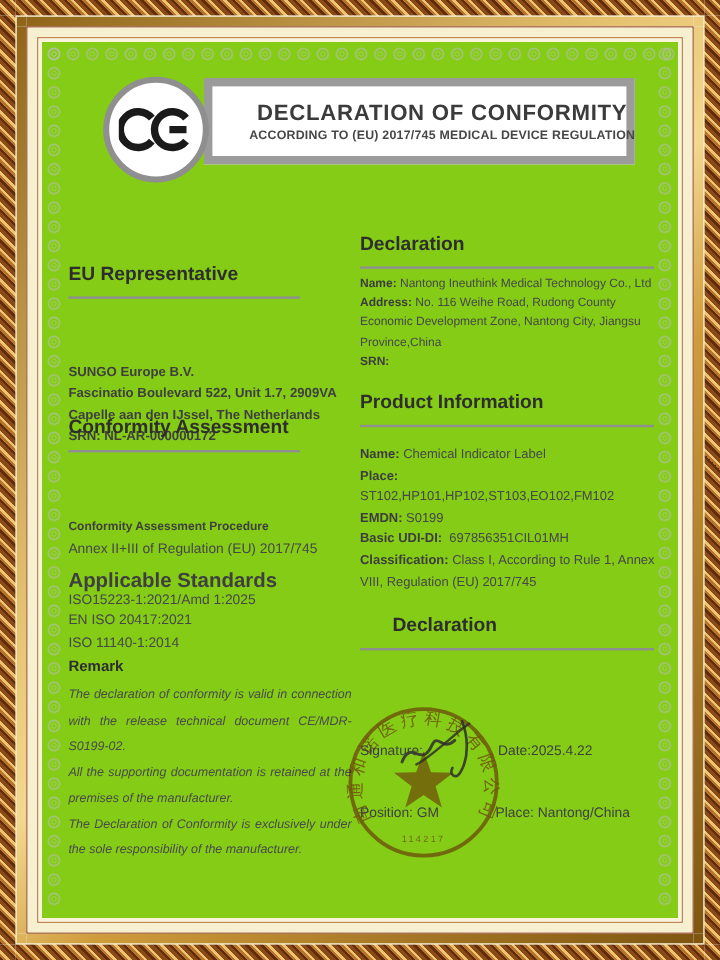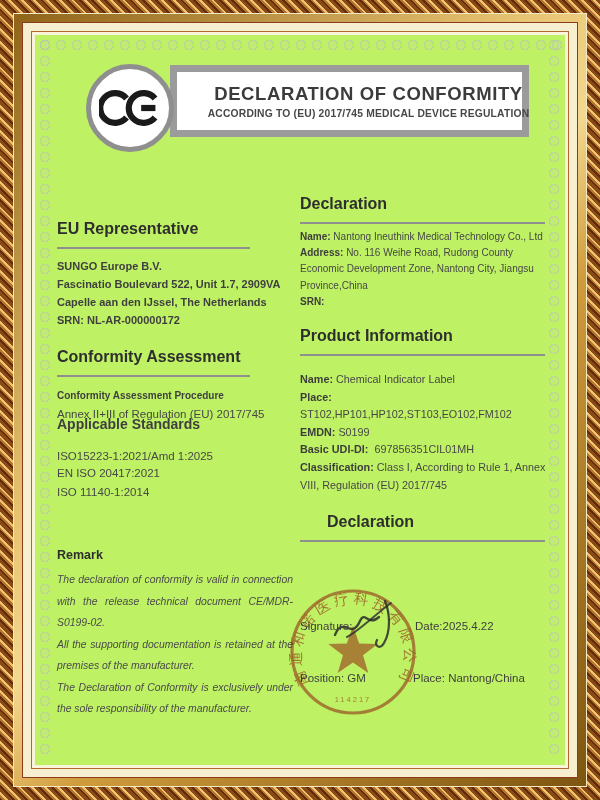--- a/index.html
+++ b/index.html
@@ -13,21 +13,21 @@
   .f-ornate{inset:0;border:13px solid #8a4a16;
     border-image:repeating-linear-gradient(45deg,#5f2c0e 0 2px,#b5742a 2px 4px,#eec472 4px 6px,#8a4a16 6px 9px) 13;}
   .f-line1{inset:13px;border:1px solid #f3e9c4;}
   .f-gold{inset:14px;border:8px solid #cf9c3c;
     border-image:linear-gradient(135deg,#8f6418,#e7c472 38%,#f4d88f 50%,#cf9c3c 62%,#7e5510) 8;}
   .f-line2{inset:22px;border:1px solid #8e3b1c;}
   .f-cream{inset:23px;border:8px solid #f6efd0;}
   .f-line3{inset:31px;border:1px solid #b06a2e;}
   .f-pale{inset:32px;border:3px solid #f9f3da;}
   
-  #paper{position:absolute;inset:35px;background:#bef264;overflow:hidden;}
+  #paper{position:absolute;inset:35px;background:#84cc16;overflow:hidden;}
   
   .lace{position:absolute;opacity:.55;
     background-image:
       radial-gradient(circle at 8px 8px, rgba(0,0,0,0) 3.5px,#bdbdbd 4px,#bdbdbd 5px,rgba(0,0,0,0) 5.5px),
       radial-gradient(circle at 8px 8px, rgba(0,0,0,0) 1.2px,#cdcdcd 1.7px,rgba(0,0,0,0) 2.4px);
     background-size:16px 16px;}
   .lace-left{left:2px;top:2px;width:17px;height:718px;}
   .lace-right{right:2px;top:2px;width:17px;height:718px;}
   .lace-top{left:2px;top:2px;height:17px;width:526px;}
   
@@ -35,21 +35,21 @@
     border:7px solid #9b9b9b;background:#fff;
     display:flex;flex-direction:column;justify-content:center;align-items:center;
     padding-left:38px;}
   #banner .t1{font-size:18.5px;font-weight:bold;color:#3b3b3b;letter-spacing:.6px;white-space:nowrap;}
   #banner .t2{font-size:10.3px;font-weight:bold;color:#474747;letter-spacing:.2px;margin-top:3px;white-space:nowrap;}
   #ce-badge{position:absolute;left:51px;top:29px;width:88px;height:88px;border-radius:50%;
     border:5px solid #8f8f8f;background:#fff;display:flex;align-items:center;justify-content:center;}
   
   .h2{position:absolute;font-size:16px;font-weight:bold;color:#2e2e2e;white-space:nowrap;}
   .rule{position:absolute;height:2px;background:#8f8f8f;}
-  .bl{position:absolute;font-size:11px;line-height:18px;color:#3f3f3f;font-weight:bold;white-space:nowrap;}
+  .bl{position:absolute;font-size:11px;line-height:18px;color:#3f3f3f;font-weight:bold;white-space:nowrap;margin-top:44px;}
   .nl{font-weight:normal;color:#474747;}
   p{margin:0;}
   .lbl{font-weight:bold;color:#3d3d3d;}
   .man{position:absolute;font-size:10px;line-height:16.2px;color:#474747;}
   .prod{position:absolute;font-size:10.8px;line-height:17.6px;color:#474747;}
   .decl{position:absolute;font-size:10.6px;line-height:20px;color:#474747;text-align:justify;}
   .remark-h{position:absolute;font-size:12.5px;font-weight:bold;color:#2e2e2e;}
   .remark-b{position:absolute;font-size:10.4px;font-style:italic;line-height:21.5px;
     color:#4a4a4a;text-align:justify;}
   .sig-row{position:absolute;font-size:11.5px;color:#3f3f3f;white-space:nowrap;}
@@ -94,21 +94,21 @@
       <p>SUNGO Europe B.V.</p>
       <p>Fascinatio Boulevard 522, Unit 1.7, 2909VA</p>
       <p>Capelle aan den IJssel, The Netherlands</p>
       <p>SRN: NL-AR-000000172</p>
     </div>
 
     <div class="h2" style="left:22px;top:313px;">Conformity Assessment</div>
     <div class="rule" style="left:22px;top:340px;width:193px;"></div>
     <div class="bl" style="left:22px;top:352px;font-size:10px;">Conformity Assessment Procedure</div>
     <div class="bl nl" style="left:22px;top:370px;font-weight:normal;font-size:11.5px;">Annex II+III of Regulation (EU) 2017/745</div>
-    <div class="bl" style="left:22px;top:380px;font-size:14px;">Applicable Standards</div>
+    <div class="bl" style="left:22px;top:396px;font-size:17px;">Applicable Standards</div>
     <div class="bl nl" style="left:22px;top:413px;font-weight:normal;font-size:11.5px;line-height:17px;">
       <p>ISO15223-1:2021/Amd 1:2025</p>
       <p>EN ISO 20417:2021</p>
       <p style="margin-top:2px;">ISO 11140-1:2014</p>
     </div>
 
     <div class="remark-h" style="left:22px;top:513px;">Remark</div>
     <div class="remark-b" style="left:22px;top:534px;width:236px;">
       <p>The declaration of conformity is valid in connection with the release technical document CE/MDR-S0199-02.</p>
       <p>All the supporting documentation is retained at the premises of the manufacturer.</p>

